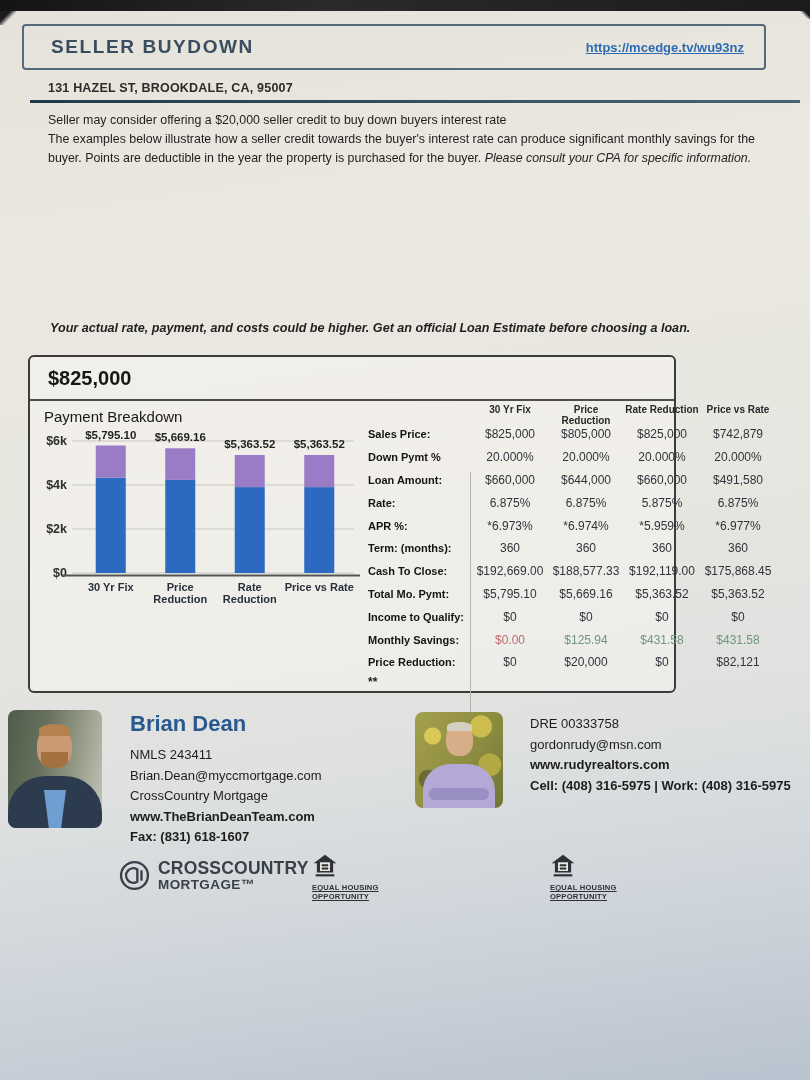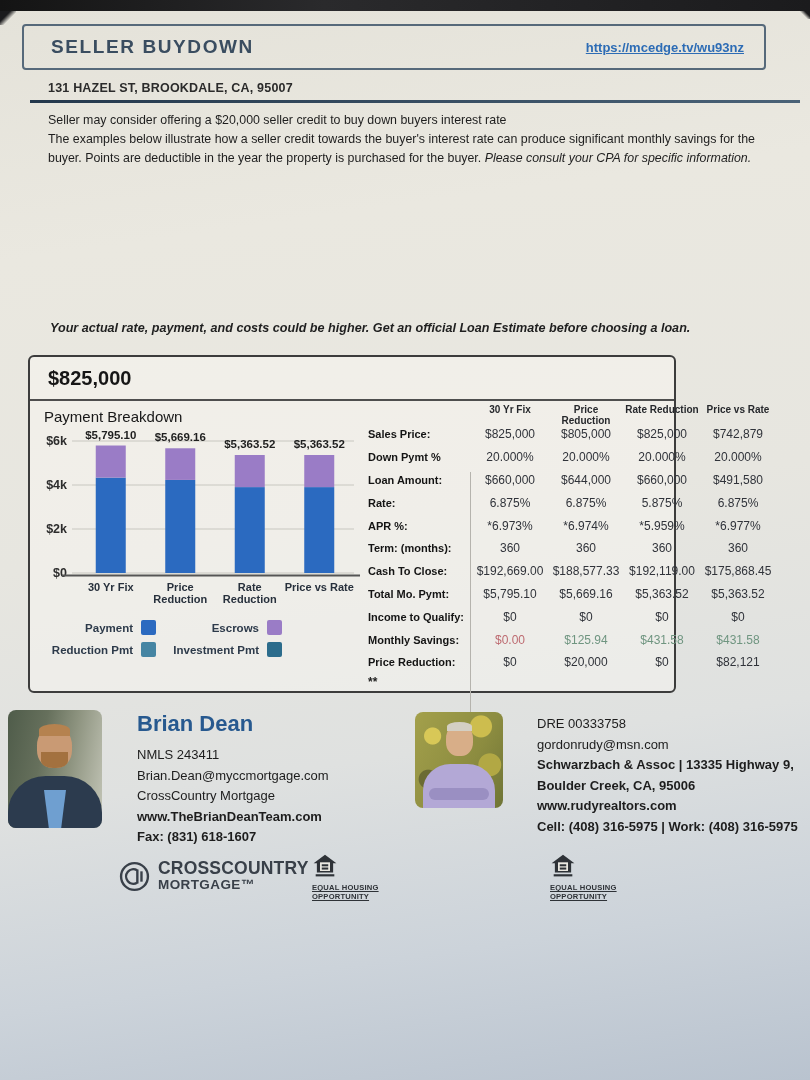--- a/index.html
+++ b/index.html
@@ -77,29 +77,29 @@
   .b-shirt { position:absolute; left:36px; bottom:0; width:22px; height:38px;
     background:#6f9fd0; clip-path:polygon(0 0,100% 0,78% 100%,22% 100%); }
   .g-head { left:31px; top:12px; width:27px; height:32px; background:#d8ae88; }
   .g-hair { position:absolute; left:32px; top:10px; width:25px; height:9px;
     border-radius:50% 50% 0 0; background:#d4cfc3; }
   .g-shirt { position:absolute; left:8px; bottom:0; width:72px; height:44px;
     border-radius:38% 38% 0 0/60% 60% 0 0; background:#b3a8d6; }
   .g-arms { position:absolute; left:14px; bottom:8px; width:60px; height:12px;
     border-radius:6px; background:#9a8fc2; }
 
-  .agent-info { position:absolute;margin-left:7px; }
+  .agent-info { position:absolute; }
   #info-brian { left:130px; top:711px; width:300px; }
   #info-gordon { left:530px; top:714px; width:270px; }
   .agent-name { font-size:22px; font-weight:bold; color:#27598f; margin-bottom:8px; }
   .agent-line { font-size:13px; color:#1d1d1d; line-height:1.58; }
   .w600 { font-weight:600; } .w700 { font-weight:700; }
 
   
-  .ccm { position:absolute; left:119px; top:860px; display:flex; align-items:flex-end; }
+  .ccm { position:absolute; left:119px; top:860px; display:flex; align-items:center; }
   .ccm-text { margin-left:8px; color:#394049; line-height:1.02; }
   .ccm-l1 { font-size:17.5px; font-weight:800; letter-spacing:.2px; }
   .ccm-l2 { font-size:13.5px; font-weight:800; letter-spacing:.4px; }
   .eho { position:absolute; width:80px; text-align:left; color:#2e3237;text-decoration:underline; }
   #eho-1 { left:312px; top:853px; } #eho-2 { left:550px; top:853px; }
   .eho-txt { font-size:7.6px; font-weight:600; line-height:1.25; letter-spacing:.2px; }
 </style>
 </head>
 <body>
 
@@ -149,38 +149,20 @@
           <rect x="202.75" y="28.00255999999999" width="30" height="32.10350000000001" fill="#9a7cc6"></rect>
           <text x="217.75" y="21.00255999999999" text-anchor="middle" font-size="11.5" font-weight="bold" fill="#1f1f1f">$5,363.52</text>
           <text x="217.75" y="164" text-anchor="middle" font-size="11" font-weight="bold" fill="#27303c">Rate</text>
           <text x="217.75" y="176" text-anchor="middle" font-size="11" font-weight="bold" fill="#27303c">Reduction</text>
           <rect x="272.25" y="60.1109" width="30" height="85.8891" fill="#2b6ac0"></rect>
           <rect x="272.25" y="28.00255999999999" width="30" height="32.10834000000001" fill="#9a7cc6"></rect>
           <text x="287.25" y="21.00255999999999" text-anchor="middle" font-size="11.5" font-weight="bold" fill="#1f1f1f">$5,363.52</text>
           <text x="287.25" y="164" text-anchor="middle" font-size="11" font-weight="bold" fill="#27303c">Price vs Rate</text>
           <line x1="30" y1="148.5" x2="328" y2="148.5" stroke="#555" stroke-width="2"></line>
         </svg></div>
-    <div class="legend" id="legend">
-        <div class="legend-item">
-       <span class="legend-label">Payment</span>
-       <span class="legend-swatch" style="background:#2b6ac0"></span>
-     </div>
-        <div class="legend-item">
-       <span class="legend-label">Escrows</span>
-       <span class="legend-swatch" style="background:#9a7cc6"></span>
-     </div>
-        <div class="legend-item">
-       <span class="legend-label">Reduction Pmt</span>
-       <span class="legend-swatch" style="background:#4585a3"></span>
-     </div>
-        <div class="legend-item">
-       <span class="legend-label">Investment Pmt</span>
-       <span class="legend-swatch" style="background:#2c6c8c"></span>
-     </div>
-      </div>
     <div class="tbl-sep"></div>
     <div class="tbl">
       <div class="t-grid" id="tgrid">
           <div class="t-head"></div>
           <div class="t-head">30 Yr Fix</div>
           <div class="t-head">Price Reduction</div>
           <div class="t-head">Rate Reduction</div>
           <div class="t-head">Price vs Rate</div>
           <div class="t-label">Sales Price:</div>
           <div class="t-val">$825,000</div>
@@ -260,21 +242,20 @@
 
   <div class="photo" id="photo-gordon">
     <div class="g-shirt"></div>
     <div class="g-arms"></div>
     <div class="head g-head"></div>
     <div class="g-hair"></div>
   </div>
   <div class="agent-info" id="info-gordon">
     <div class="agent-line">DRE 00333758</div>
     <div class="agent-line">gordonrudy@msn.com</div>
-    <div class="agent-line w600">Schwarzbach &amp; Assoc | 13335 Highway 9, Boulder Creek, CA, 95006</div>
     <div class="agent-line w600">www.rudyrealtors.com</div>
     <div class="agent-line w700">Cell: (408) 316-5975 | Work: (408) 316-5975</div>
   </div>
 
   <div class="ccm">
     <svg width="31" height="31" viewBox="0 0 30 30">
       <circle cx="15" cy="15" r="13" fill="none" stroke="#394049" stroke-width="2.3"></circle>
       <path d="M17.5 9 A7 7 0 1 0 17.5 21" fill="none" stroke="#394049" stroke-width="2.3"></path>
       <rect x="16.6" y="8.2" width="2.3" height="13.6" fill="#394049"></rect>
       <rect x="20.6" y="10" width="2.3" height="10" fill="#394049"></rect>

